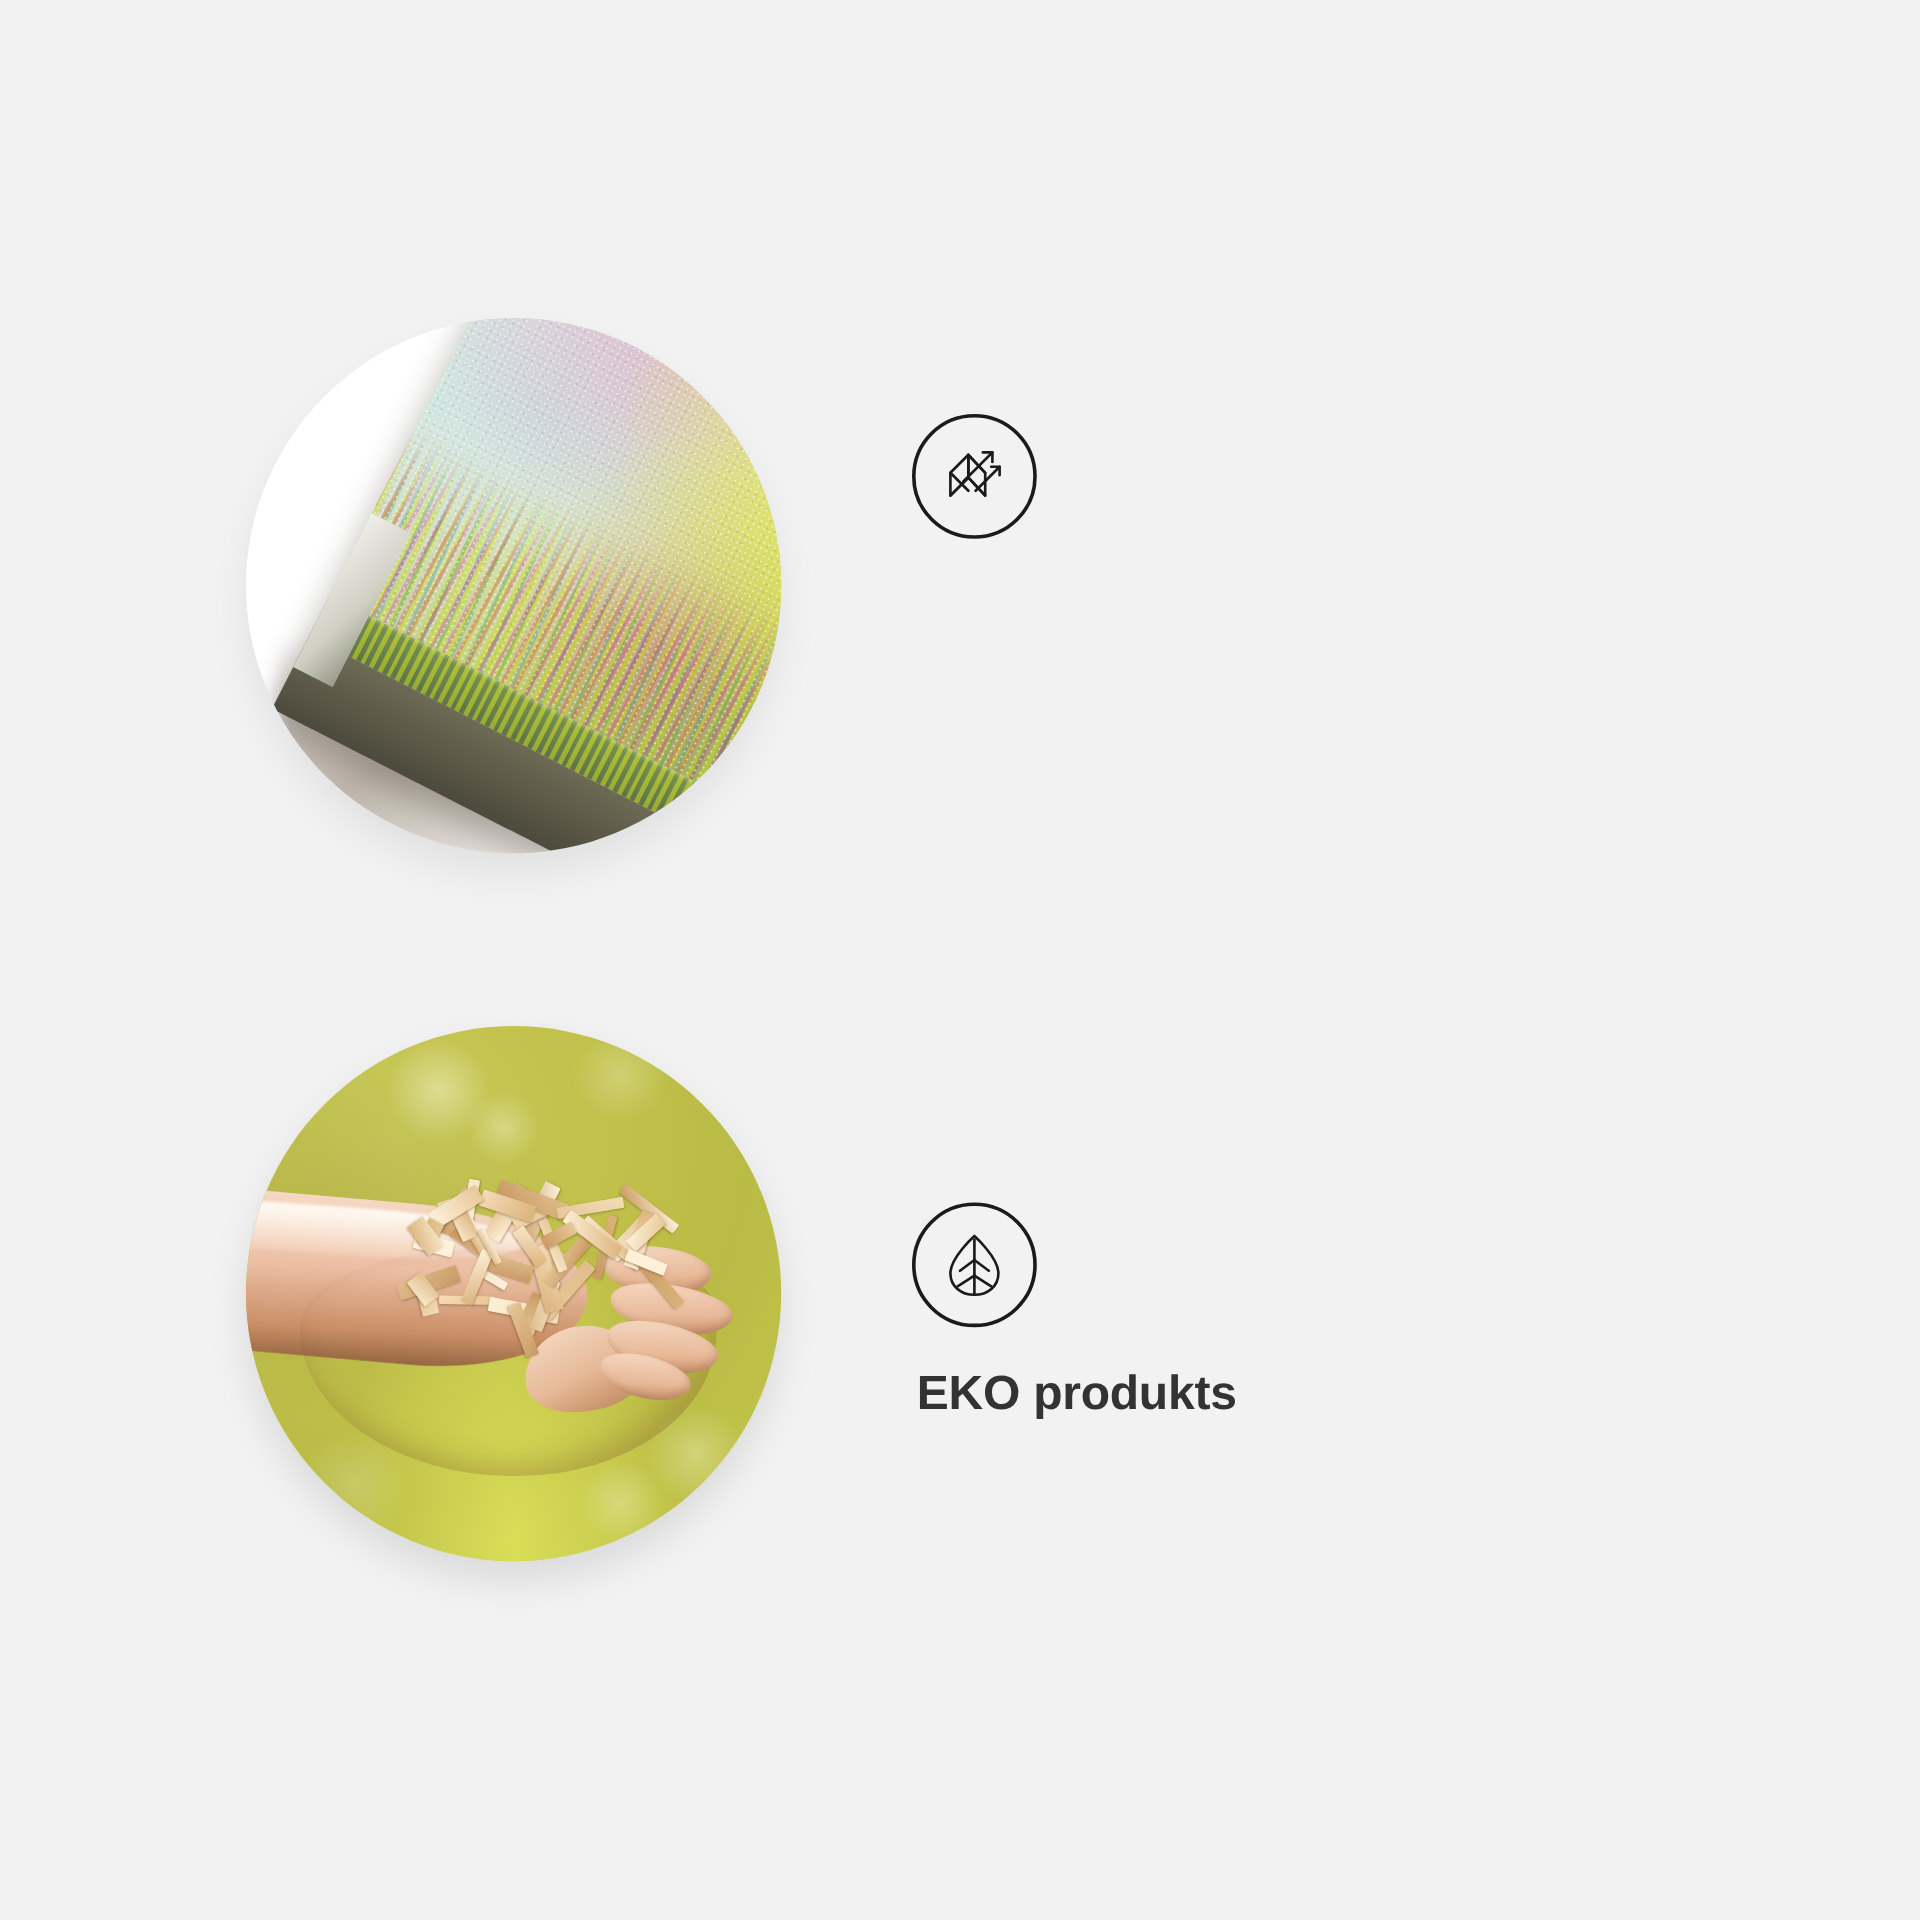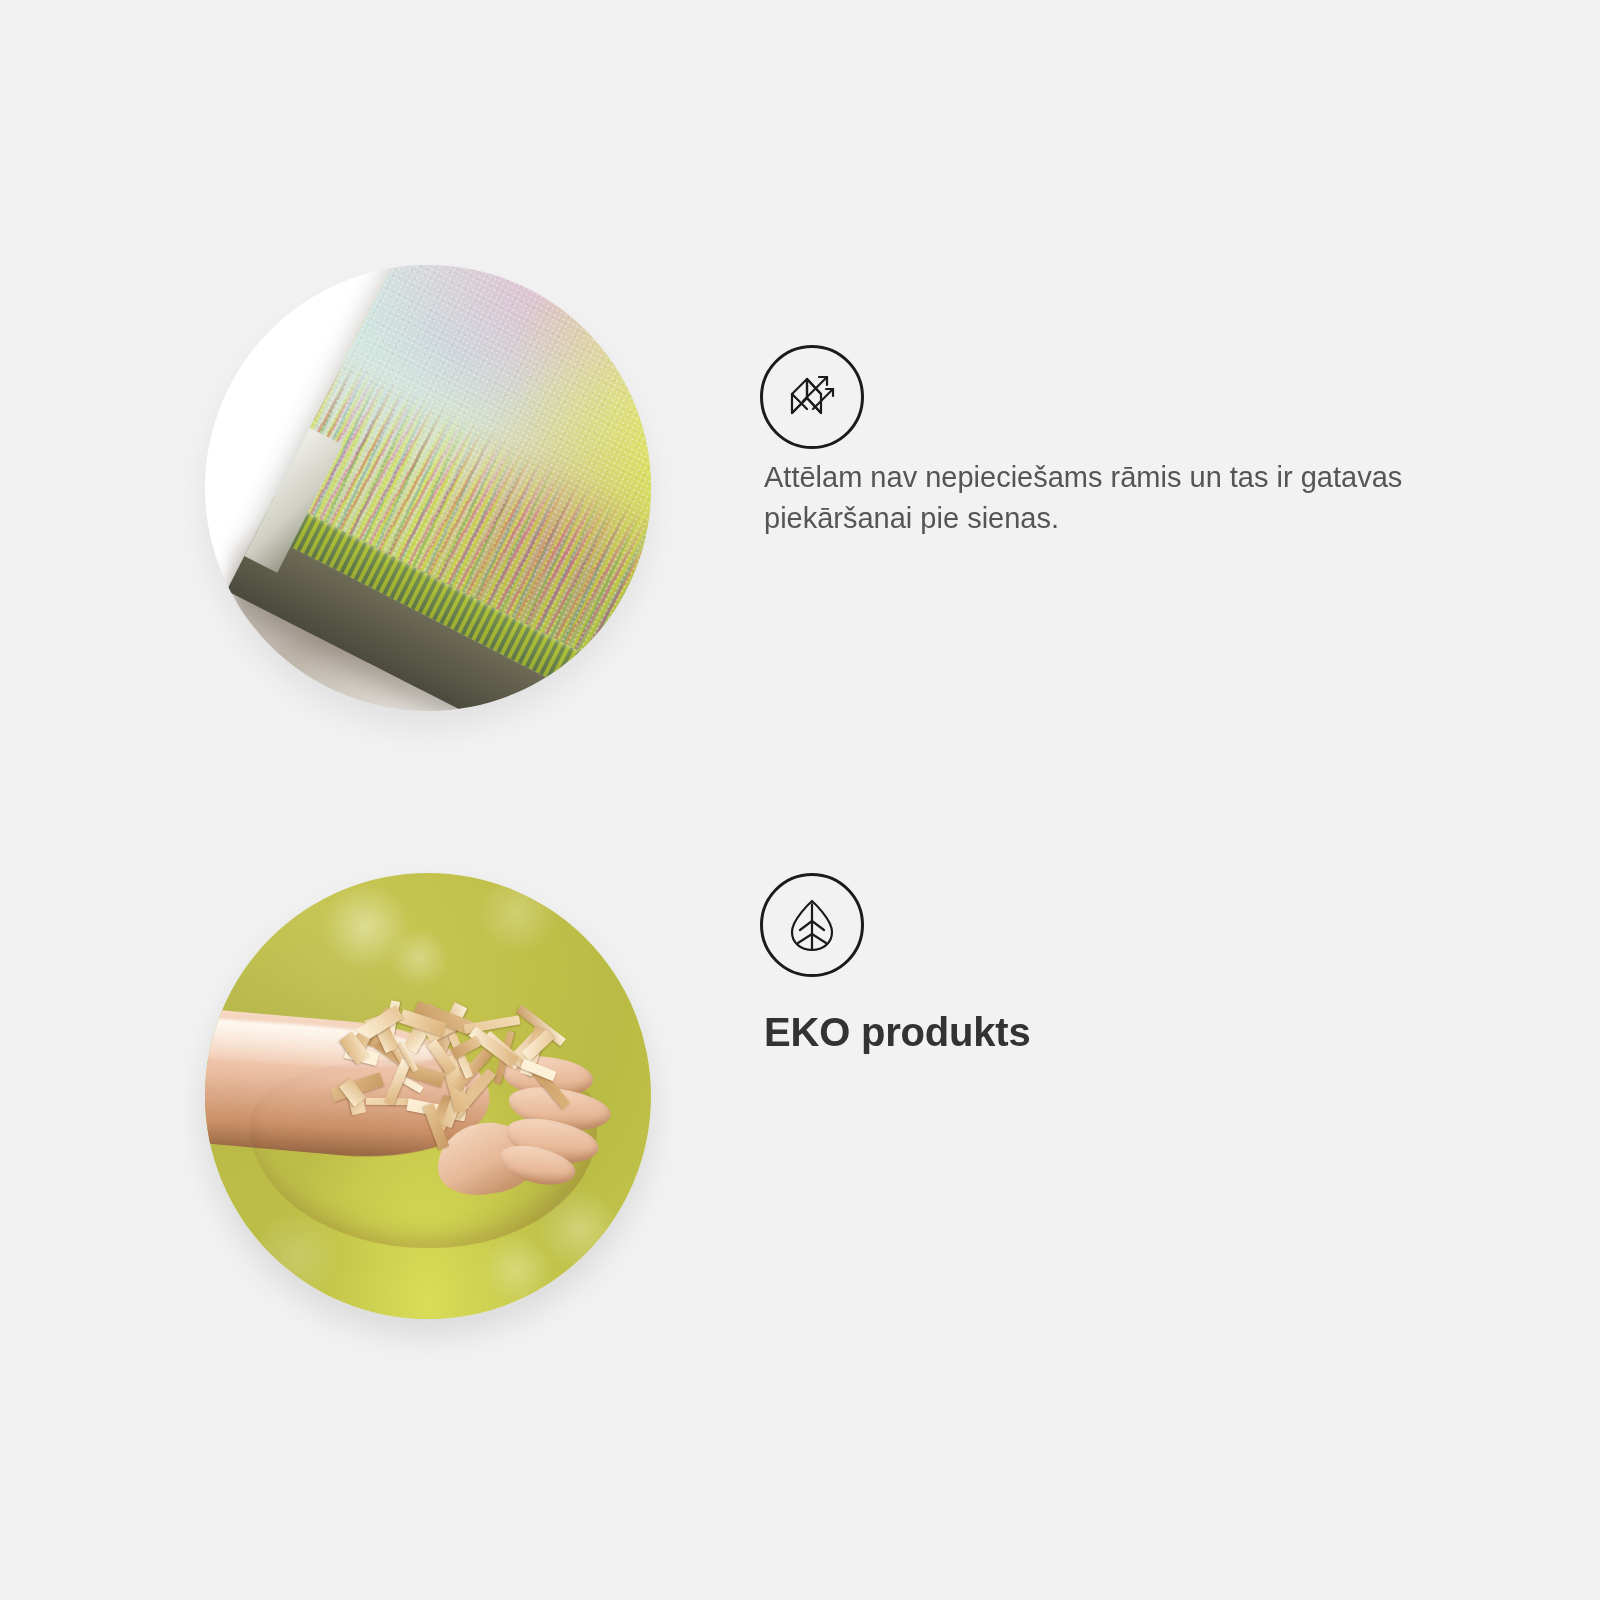--- a/index.html
+++ b/index.html
@@ -25,21 +25,21 @@
 
   
   .feature-row {
     position: absolute;
     left: 0;
     width: 1600px;
     display: flex;
     align-items: flex-start;
   }
   #row-edges  { top: 240px;  height: 500px; }
-  #row-eco    { top: 848px;  height: 500px; }
+  #row-eco    { top: 830px;  height: 500px; align-items: center; }
 
   
   .media-col {
     position: relative;
     width: 740px;
     height: 500px;
     flex: 0 0 740px;
   }
 
   .circle-media {
@@ -336,21 +336,20 @@
           <path d="M9 45 L24 30 L38 45"></path>
           <path d="M9 26 L24 41"></path>
           <path d="M24 11 L38 26"></path>
 
           <path d="M20 33 L44 9"></path>
           <path d="M36 9 L44 9 L44 17"></path>
           <path d="M30 41 L50 21"></path>
           <path d="M43 21 L50 21 L50 28"></path>
         </svg>
       </div>
-      <p class="feature-desc">Attēlam nav nepieciešams rāmis un tas ir gatavas piekāršanai pie sienas.</p>
     </div>
   </section>
 
   <section class="feature-row" id="row-eco">
 
     <div class="media-col">
       <div class="circle-media" id="media-eco">
         <div class="bokeh"></div>
         <div class="forearm"></div>
         <div class="forearm-hi"></div>

